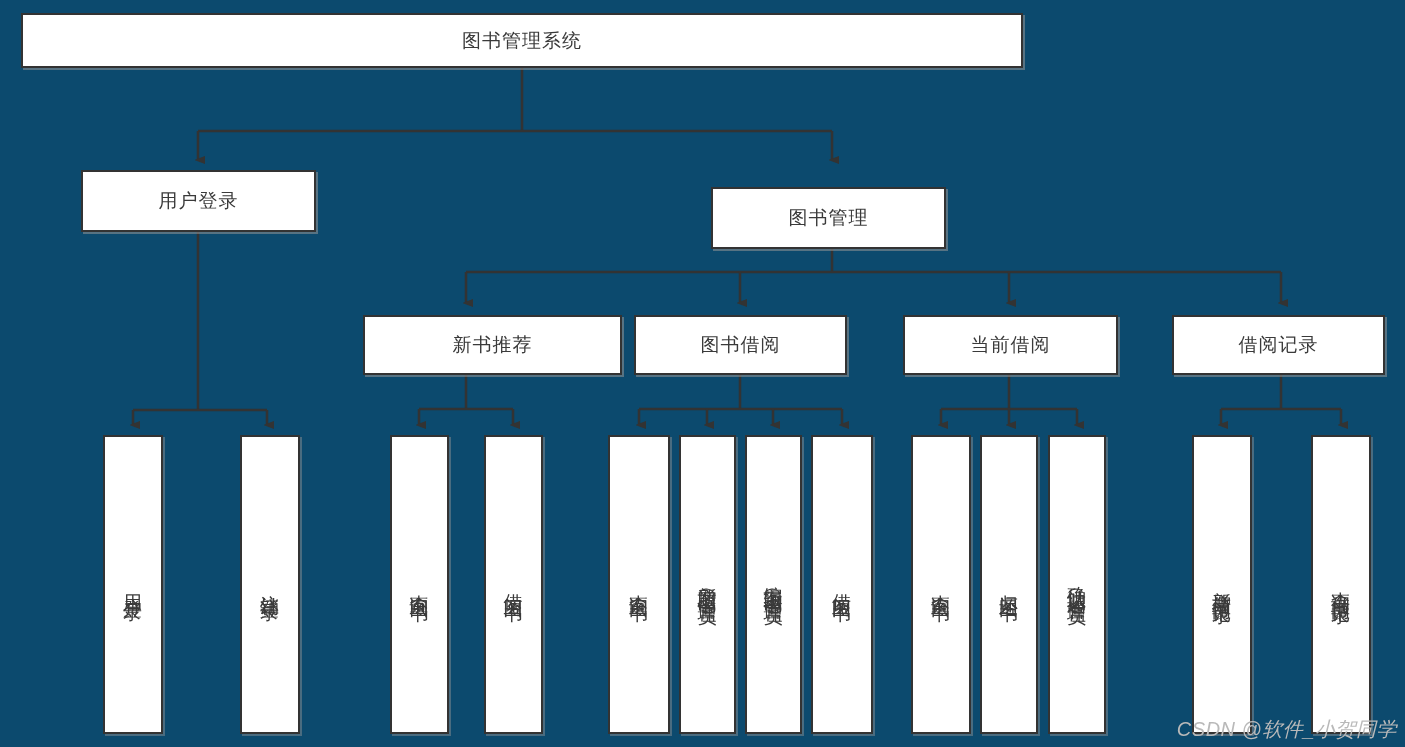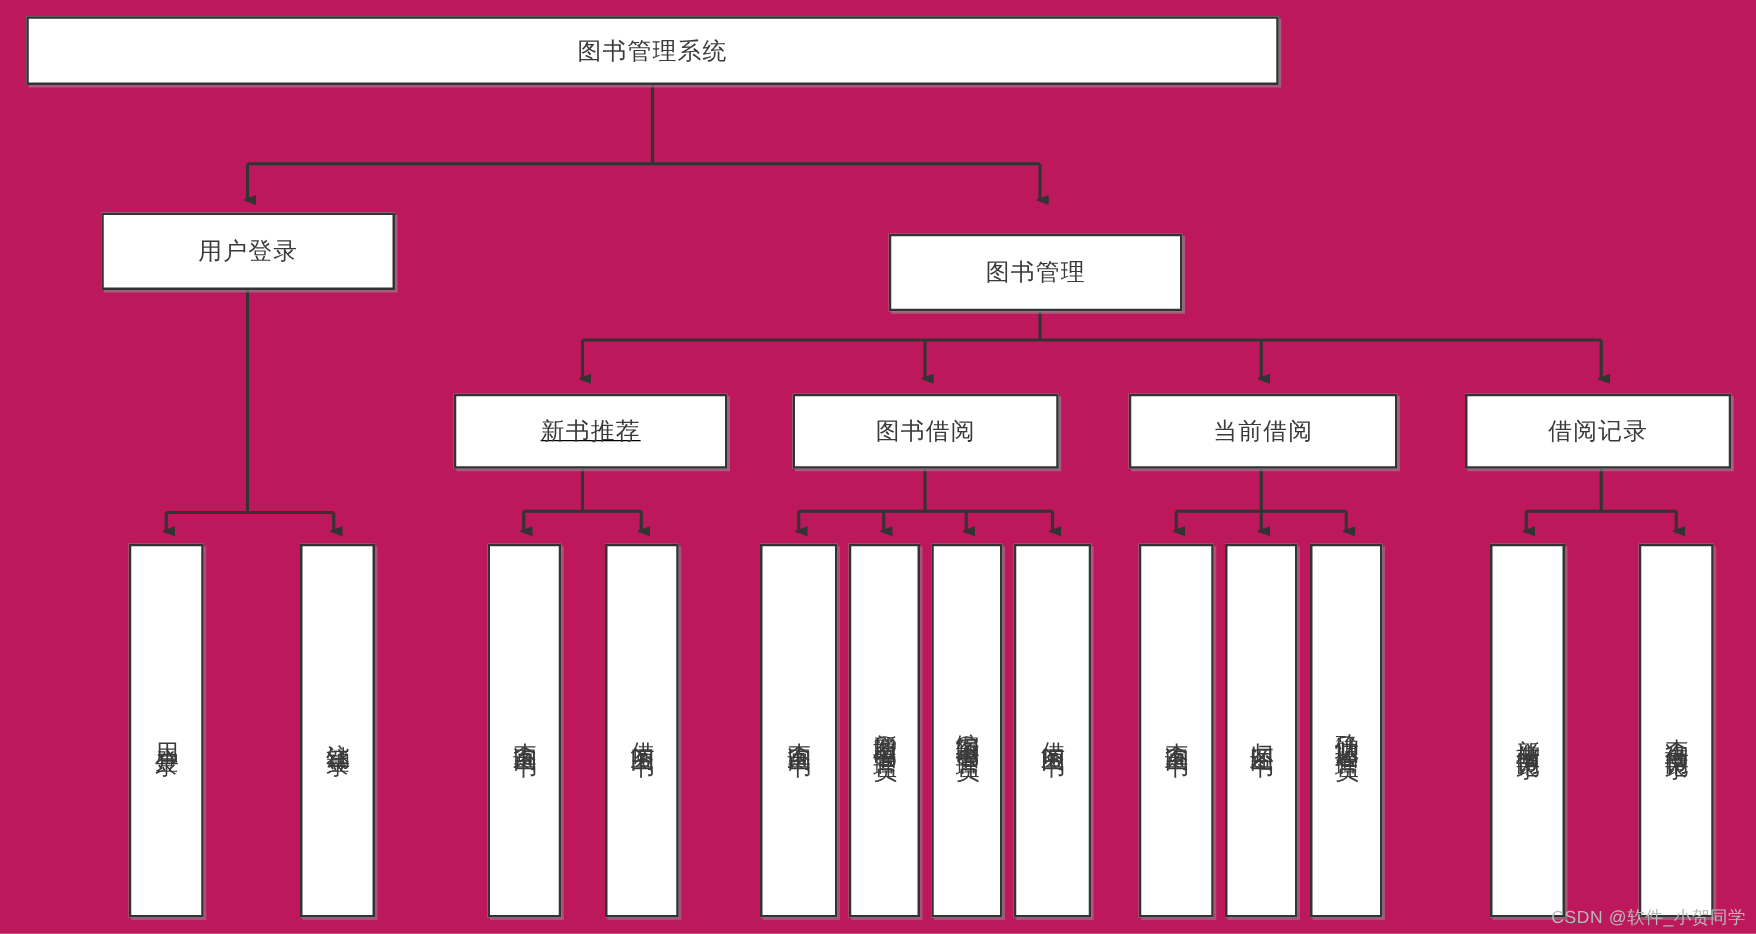--- a/index.html
+++ b/index.html
@@ -1,31 +1,31 @@
 <!DOCTYPE html>
 <html><head>
 <meta charset="utf-8">
 <style>
   html,body{margin:0;padding:0;background:#ffffff;}
   body{width:1405px;height:747px;overflow:hidden;
        font-family:"Liberation Sans","DejaVu Sans",sans-serif;}
-  #stage{position:relative;width:1405px;height:747px;background:#be185d;}
+  #stage{position:relative;width:1405px;height:747px;background:#0c4a6e;}
   svg{position:absolute;left:0;top:0;}
   .node-box{position:absolute;box-sizing:border-box;border:2px solid #333333;
             background:#ffffff;display:flex;align-items:center;justify-content:center;}
   .node-box.shadowed{box-shadow:2px 2px 0 0 rgba(150,150,150,.55);}
   .node-label{color:#3a3a3a;font-size:19px;letter-spacing:1px;white-space:nowrap;}
   .leaf-box{position:absolute;box-sizing:border-box;border:2px solid #333333;
             background:#ffffff;display:flex;align-items:center;justify-content:center;
             box-shadow:2px 2px 0 0 rgba(150,150,150,.45);}
   .leaf-label{color:#3a3a3a;font-size:19px;writing-mode:vertical-rl;
               text-orientation:upright;letter-spacing:3px;line-height:1;
               white-space:nowrap;}
-  #watermark{position:absolute;right:8px;bottom:4px;font-size:14px;
-             color:#b9b9b9;letter-spacing:.5px;white-space:nowrap;}
+  #watermark{position:absolute;right:8px;bottom:4px;font-size:20px;
+             color:#b9b9b9;letter-spacing:.5px;white-space:nowrap;font-style:italic;}
 </style>
 </head>
 <body>
 
 <div id="stage">
 
   <svg width="1405" height="747">
     <defs>
       <marker id="arrow" markerWidth="10" markerHeight="10" refX="5" refY="7" orient="auto" markerUnits="userSpaceOnUse">
         <path d="M1,0 L9,0 L5,11 Z" fill="#333333"></path>
@@ -79,21 +79,21 @@
     <span class="node-label">图书管理系统</span>
   </div>
 
   <div class="node-box shadowed" style="left:81px;top:170px;width:235px;height:62px;">
     <span class="node-label">用户登录</span>
   </div>
   <div class="node-box shadowed" style="left:711px;top:170px;width:235px;height:62px;margin-top:17px;">
     <span class="node-label">图书管理</span>
   </div>
 
-  <div class="node-box shadowed" style="left:363px;top:315px;width:219px;height:60px;text-decoration:underline;">
+  <div class="node-box shadowed" style="left:363px;top:315px;width:259px;height:60px;">
     <span class="node-label">新书推荐</span>
   </div>
   <div class="node-box shadowed" style="left:634px;top:315px;width:213px;height:60px;">
     <span class="node-label">图书借阅</span>
   </div>
   <div class="node-box shadowed" style="left:903px;top:315px;width:215px;height:60px;align-items:center;">
     <span class="node-label">当前借阅</span>
   </div>
   <div class="node-box shadowed" style="left:1172px;top:315px;width:213px;height:60px;">
     <span class="node-label">借阅记录</span>

